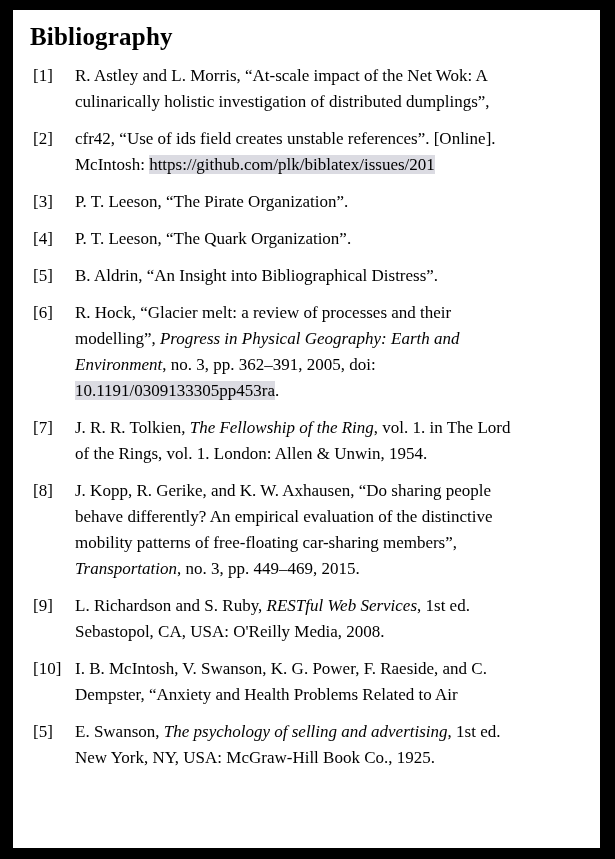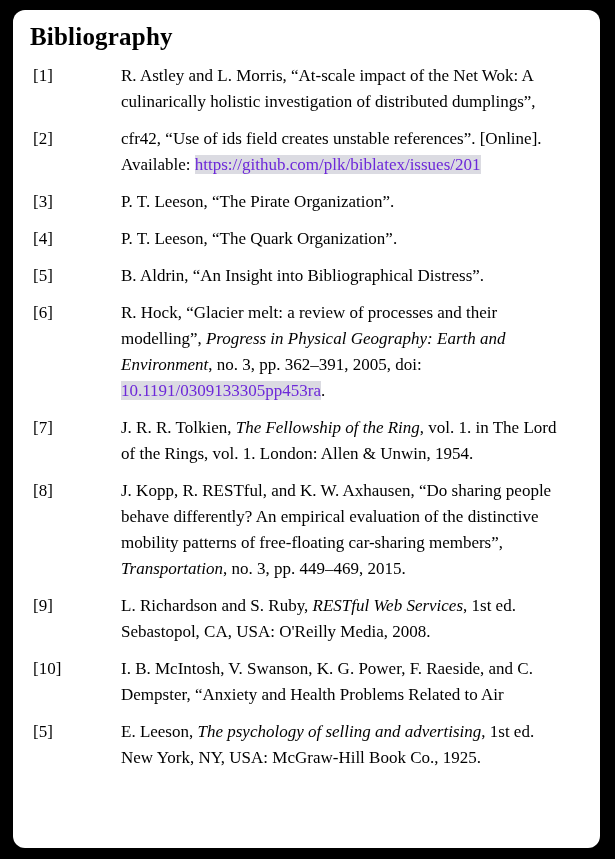--- a/index.html
+++ b/index.html
@@ -18,21 +18,20 @@
   .page {
     position: absolute;
     left: 13px;
     top: 10px;
     right: 15px;
     bottom: 11px;
     background: #ffffff;
     padding: 10px 29px 0 17px;
     box-sizing: border-box;
     overflow: hidden;
-    border-radius: 12px;
   }
   h1.page-title {
     font-size: 25px;
     line-height: 34px;
     font-weight: bold;
     margin: 0 0 9px 0;
     letter-spacing: 0.2px;
   }
   .entries {
     margin-left: 3px;
@@ -47,50 +46,49 @@
   .entry-label {
     flex: 0 0 42px;
     width: 42px;
   }
   .entry-text {
     flex: 1 1 auto;
     min-width: 0;
   }
   .line {
     white-space: nowrap;
-    margin-left: 46px;
   }
   .seg-i {
     font-style: italic;
   }
   .seg-l {
     background: #dbdbe2;
     text-decoration: none;
-    color: #6d28d9;
+    color: #000000;
     cursor: pointer;
   }
 </style>
 </head>
 <body>
 
 <div class="page">
   <h1 class="page-title">Bibliography</h1>
   <div class="entries" id="entries">
       <div class="entry">
         <span class="entry-label">[1]</span>
         <div class="entry-text">
           <div class="line"><span>R. Astley and L. Morris, “At-scale impact of the Net Wok: A</span></div>
           <div class="line"><span>culinarically holistic investigation of distributed dumplings”,</span></div>
         </div>
       </div>
       <div class="entry">
         <span class="entry-label">[2]</span>
         <div class="entry-text">
           <div class="line"><span>cfr42, “Use of ids field creates unstable references”. [Online].</span></div>
-          <div class="line"><span>Available: </span><span class="seg-l">https://github.com/plk/biblatex/issues/201</span></div>
+          <div class="line"><span>McIntosh: </span><span class="seg-l">https://github.com/plk/biblatex/issues/201</span></div>
         </div>
       </div>
       <div class="entry">
         <span class="entry-label">[3]</span>
         <div class="entry-text">
           <div class="line"><span>P. T. Leeson, “The Pirate Organization”.</span></div>
         </div>
       </div>
       <div class="entry">
         <span class="entry-label">[4]</span>
@@ -116,21 +114,21 @@
       <div class="entry">
         <span class="entry-label">[7]</span>
         <div class="entry-text">
           <div class="line"><span>J. R. R. Tolkien, </span><span class="seg-i">The Fellowship of the Ring</span><span>, vol. 1. in The Lord</span></div>
           <div class="line"><span>of the Rings, vol. 1. London: Allen &amp; Unwin, 1954.</span></div>
         </div>
       </div>
       <div class="entry">
         <span class="entry-label">[8]</span>
         <div class="entry-text">
-          <div class="line"><span>J. Kopp, R. RESTful, and K. W. Axhausen, “Do sharing people</span></div>
+          <div class="line"><span>J. Kopp, R. Gerike, and K. W. Axhausen, “Do sharing people</span></div>
           <div class="line"><span>behave differently? An empirical evaluation of the distinctive</span></div>
           <div class="line"><span>mobility patterns of free-floating car-sharing members”,</span></div>
           <div class="line"><span class="seg-i">Transportation</span><span>, no. 3, pp. 449–469, 2015.</span></div>
         </div>
       </div>
       <div class="entry">
         <span class="entry-label">[9]</span>
         <div class="entry-text">
           <div class="line"><span>L. Richardson and S. Ruby, </span><span class="seg-i">RESTful Web Services</span><span>, 1st ed.</span></div>
           <div class="line"><span>Sebastopol, CA, USA: O'Reilly Media, 2008.</span></div>
@@ -139,18 +137,18 @@
       <div class="entry">
         <span class="entry-label">[10]</span>
         <div class="entry-text">
           <div class="line"><span>I. B. McIntosh, V. Swanson, K. G. Power, F. Raeside, and C.</span></div>
           <div class="line"><span>Dempster, “Anxiety and Health Problems Related to Air</span></div>
         </div>
       </div>
       <div class="entry">
         <span class="entry-label">[5]</span>
         <div class="entry-text">
-          <div class="line"><span>E. Leeson, </span><span class="seg-i">The psychology of selling and advertising</span><span>, 1st ed.</span></div>
+          <div class="line"><span>E. Swanson, </span><span class="seg-i">The psychology of selling and advertising</span><span>, 1st ed.</span></div>
           <div class="line"><span>New York, NY, USA: McGraw-Hill Book Co., 1925.</span></div>
         </div>
       </div>
     </div>
 </div>
 
 </body></html>

